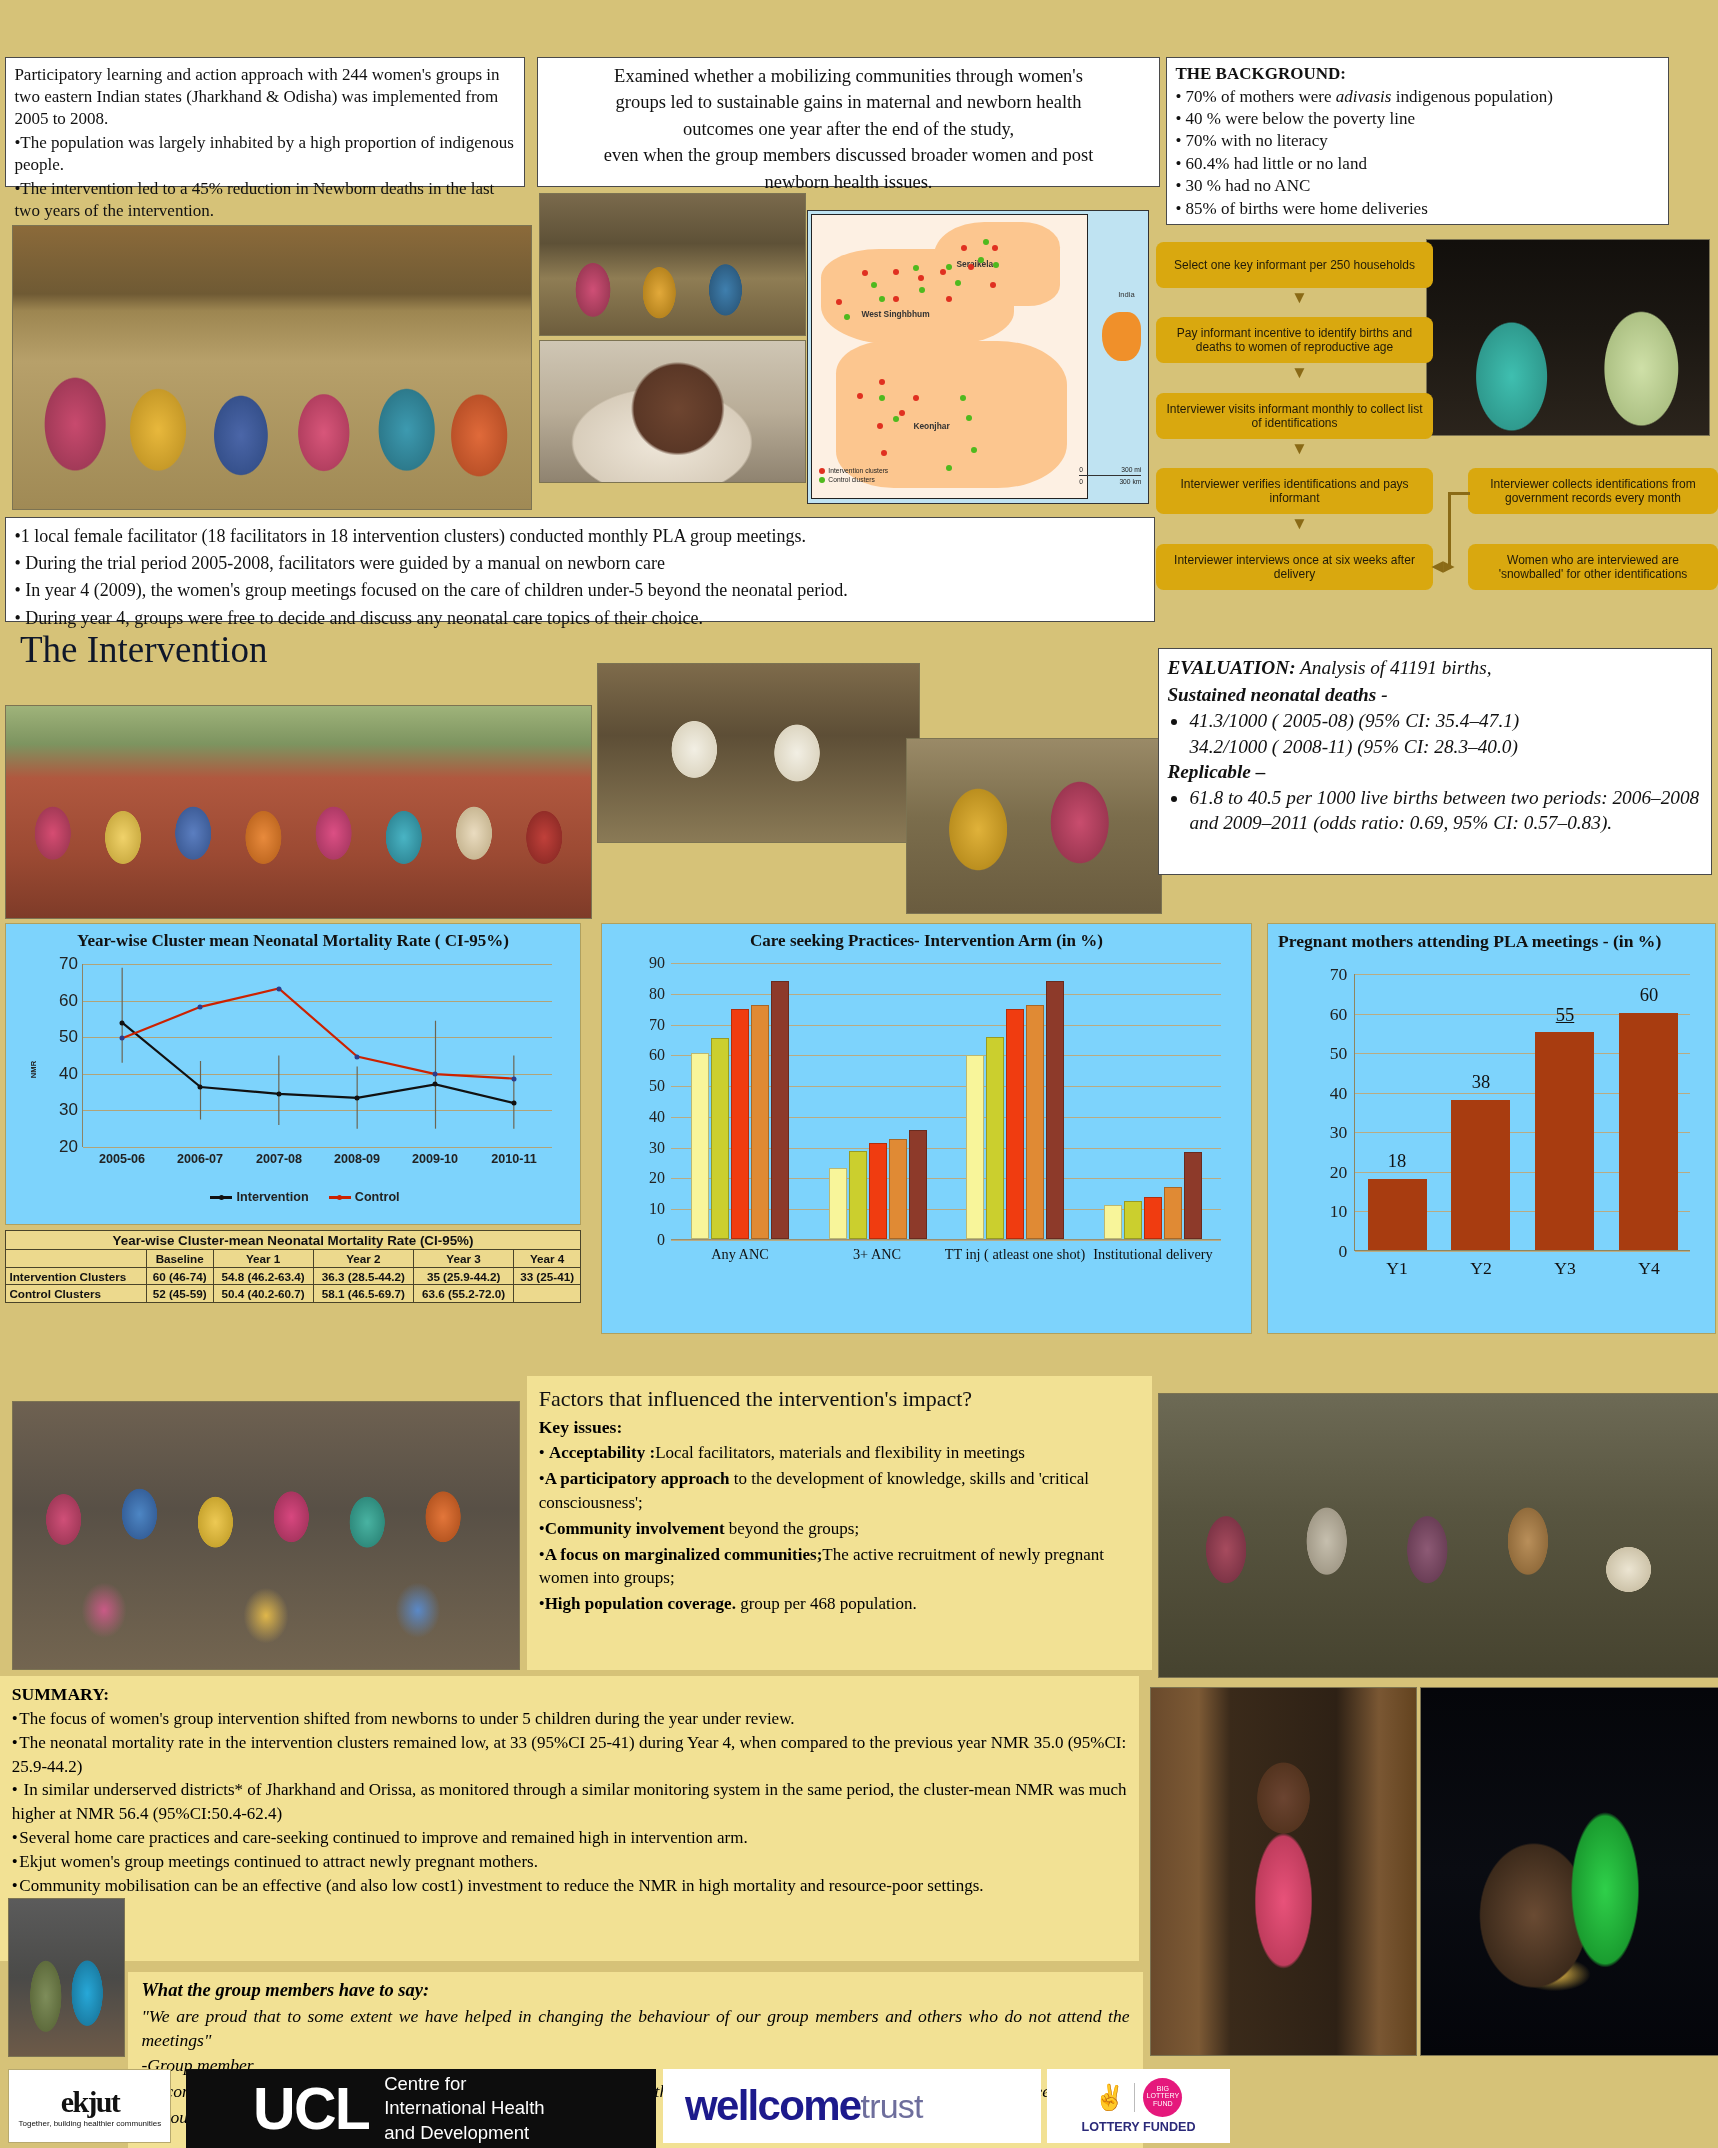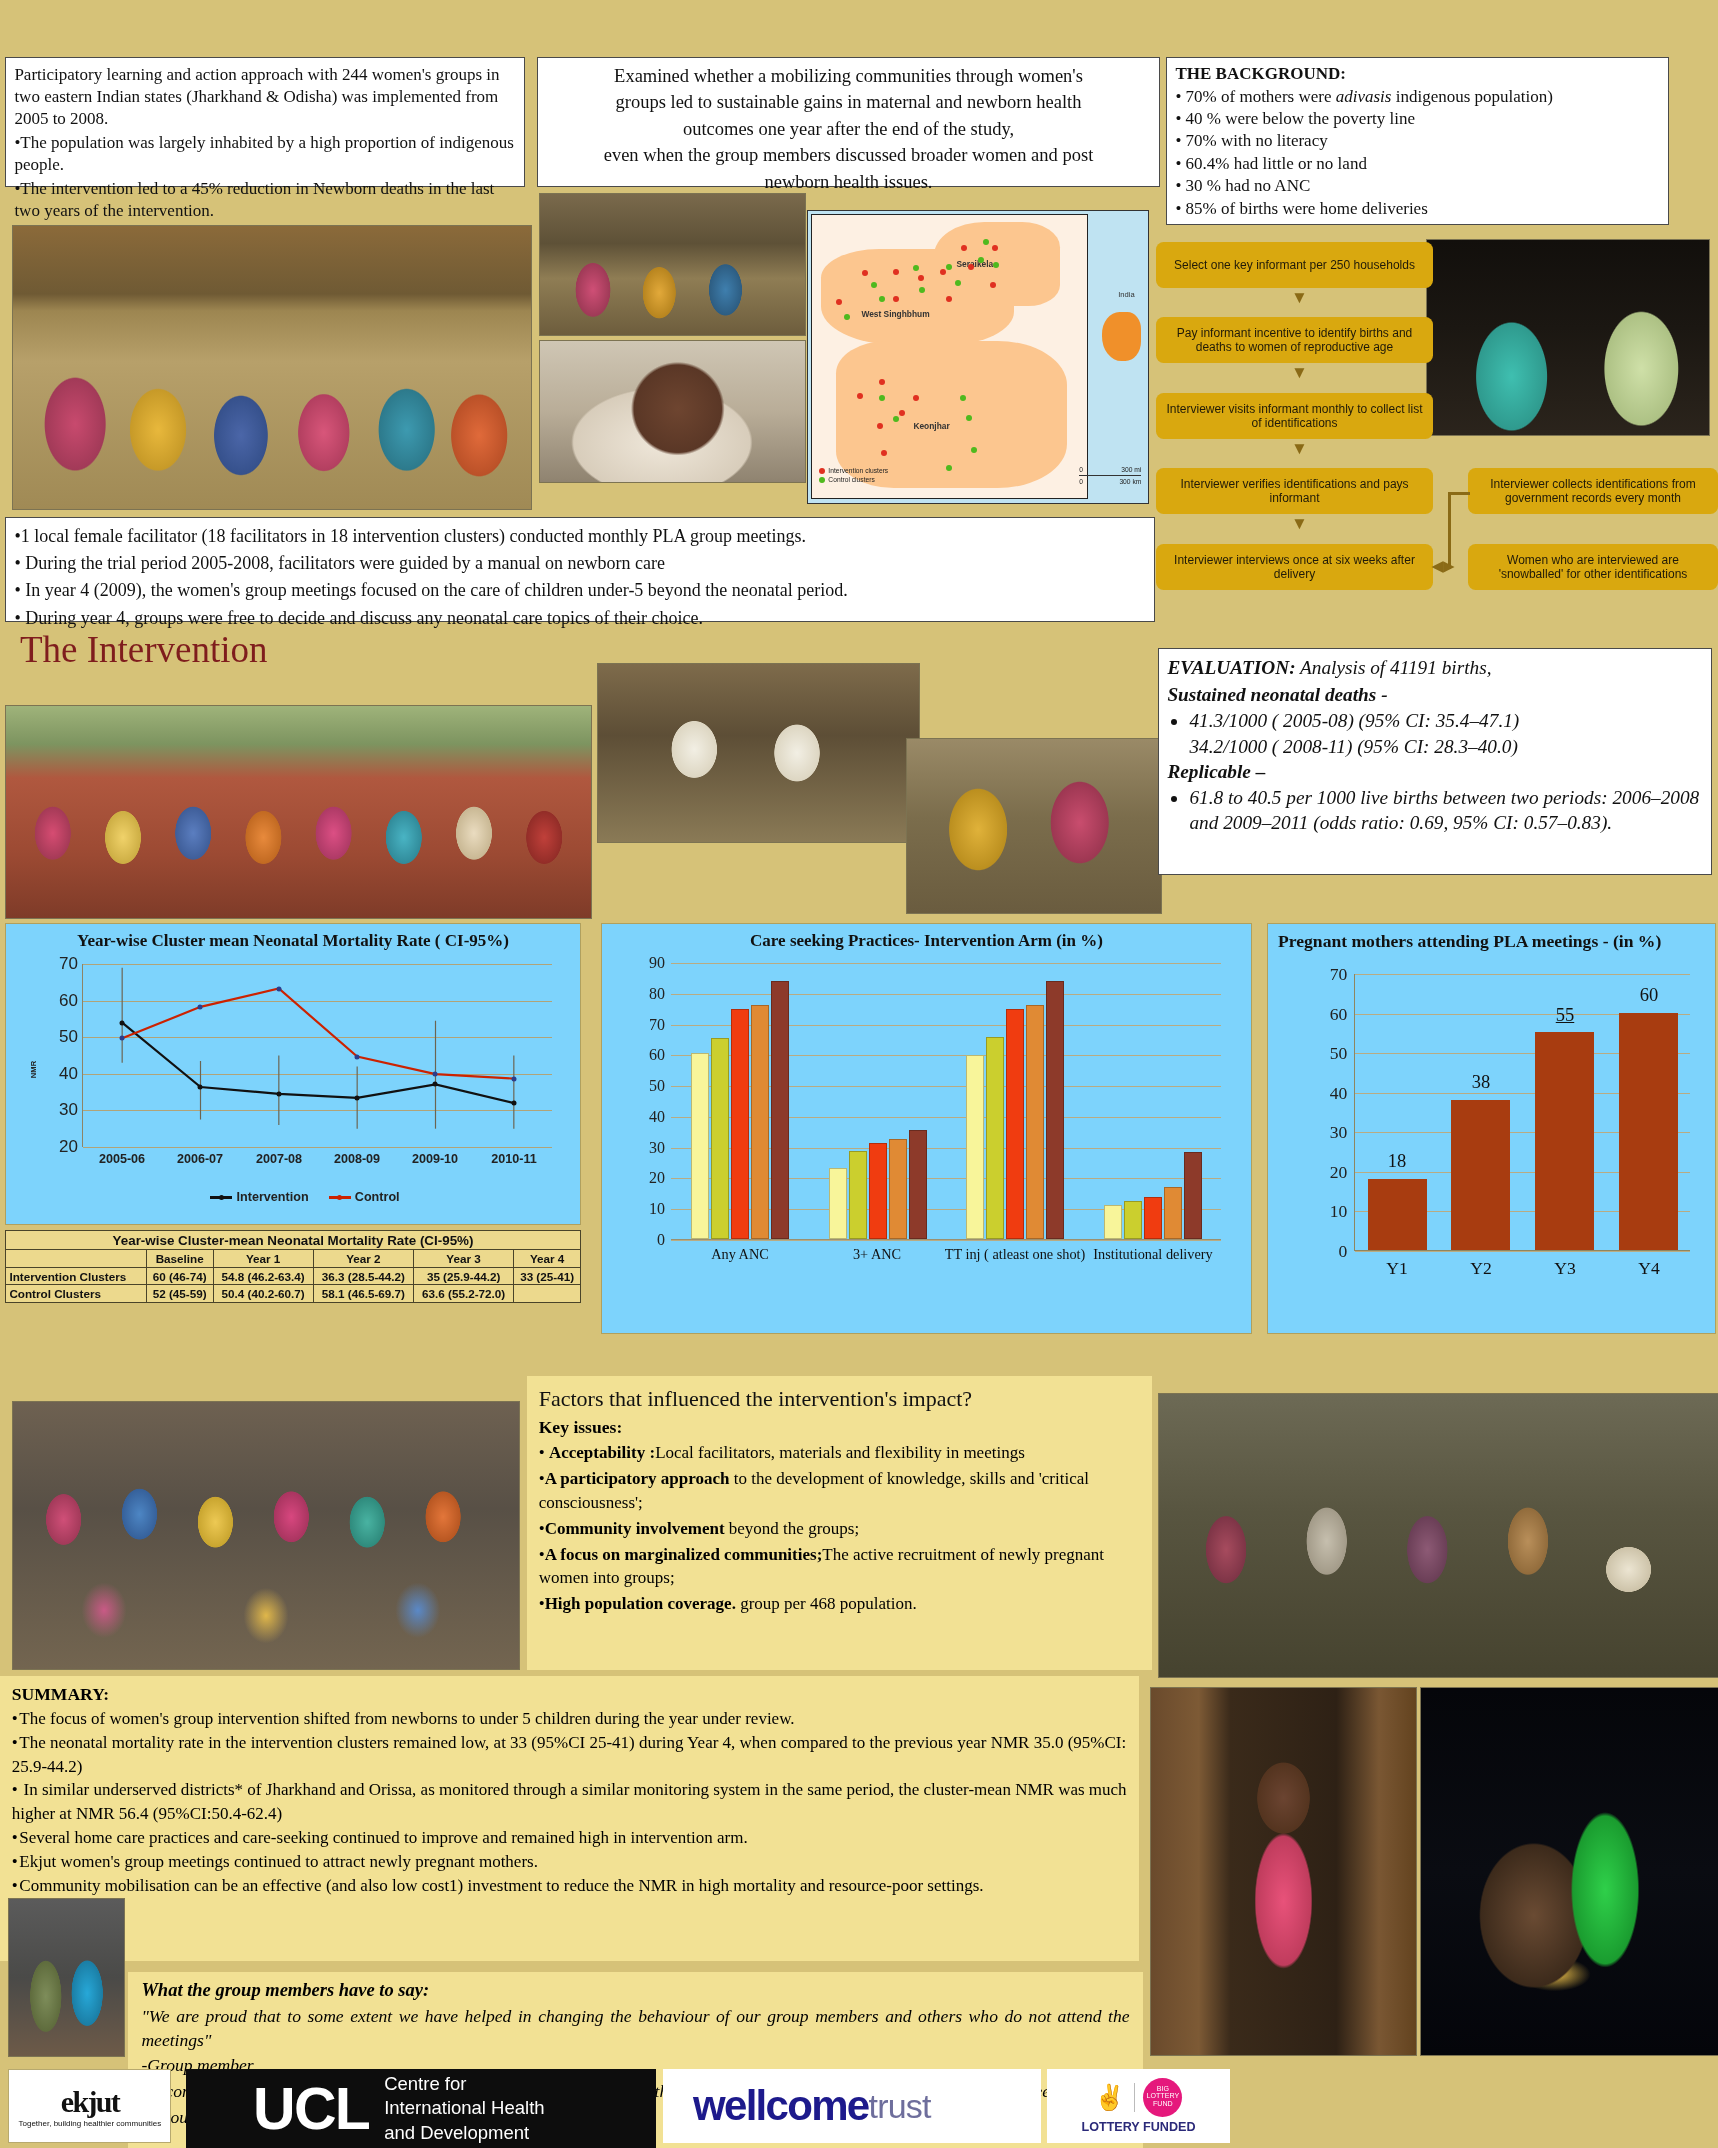--- a/index.html
+++ b/index.html
@@ -205,21 +205,21 @@
   #flow-arrow-lr { position:absolute; left:1418px; top:559px; width:50px; height:13.4px;
     color:#8a6a16; font-size:15px; text-align:center; line-height:13.4px;
     font-family:"Liberation Sans",sans-serif; }
 
   
   #facilitator-box { left:5px; top:517px; width:1150px; height:105px; font-size:18px; }
   #facilitator-box p { line-height:1.42; }
 
   
   #intervention-heading {
-    position:absolute; left:20px; top:628px; font-size:37px; color:#7f1d1d;
+    position:absolute; left:20px; top:628px; font-size:37px; color:#0f172a;
     font-family:"Liberation Serif", serif;
   }
 
   
   #evaluation-box { left:1158px; top:648px; width:554px; height:227px;
      font-size:19.3px; font-style:italic; font-family:"Liberation Serif",serif; }
   #evaluation-box p { line-height:1.30; }
   #evaluation-box .b { font-weight:bold; }
   #evaluation-box ul { margin:0 0 0 22px; padding:0; }
   #evaluation-box li { line-height:1.30; }
@@ -321,21 +321,21 @@
      align-items:center; justify-content:center; }
   #logo-ekjut .mark { font-family:"Liberation Serif",serif; font-weight:bold;
      font-size:30px; color:#111; letter-spacing:-1.7px; }
   #logo-ekjut .tag { font-family:"Liberation Sans",sans-serif; font-size:8px; color:#111; }
   #logo-ucl { left:186px; top:2069px; width:470px; height:79px; background:#0d0d0d;
      display:flex; align-items:center; }
   #logo-ucl .ucl { color:#fff; font-family:"Liberation Sans",sans-serif; font-weight:bold;
      font-size:59px; letter-spacing:-1.7px; padding:0 15px 0 67px; }
   #logo-ucl .cihd { color:#fff; font-family:"Liberation Sans",sans-serif; font-size:18.5px; line-height:1.30; }
   #logo-wellcome { left:663px; top:2069px; width:378px; height:74px; background:#fff;
-     display:flex; align-items:center; padding-left:30px; }
+     display:flex; align-items:center; padding-left:22px; }
   #logo-wellcome .w { color:#1d1a8c; font-family:"Liberation Sans",sans-serif;
      font-weight:bold; font-size:42px; letter-spacing:-1.7px; }
   #logo-wellcome .tr { color:#6e6e9c; font-family:"Liberation Sans",sans-serif;
      font-size:34px; letter-spacing:-0.8px; }
   #logo-lottery { left:1047px; top:2069px; width:183px; height:74px; background:#fff;
      display:flex; flex-direction:column; align-items:center; justify-content:center; gap:3.4px; }
   #logo-lottery .row { display:flex; align-items:center; gap:8.4px; }
   #logo-lottery .fingers { color:#2b2a7a; font-size:25px; font-family:"Liberation Sans",sans-serif; }
   #logo-lottery .sep { width:0.8px; height:28.5px; background:#bbb; }
   #logo-lottery .blf { width:39px; height:39px; border-radius:50%; background:#e5187c;

